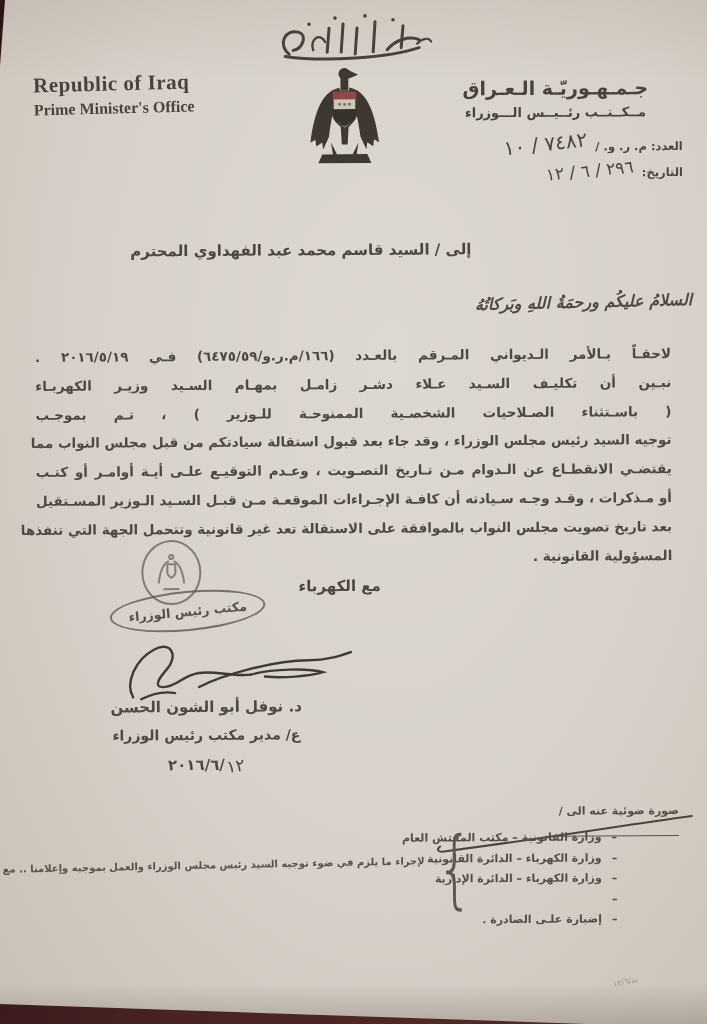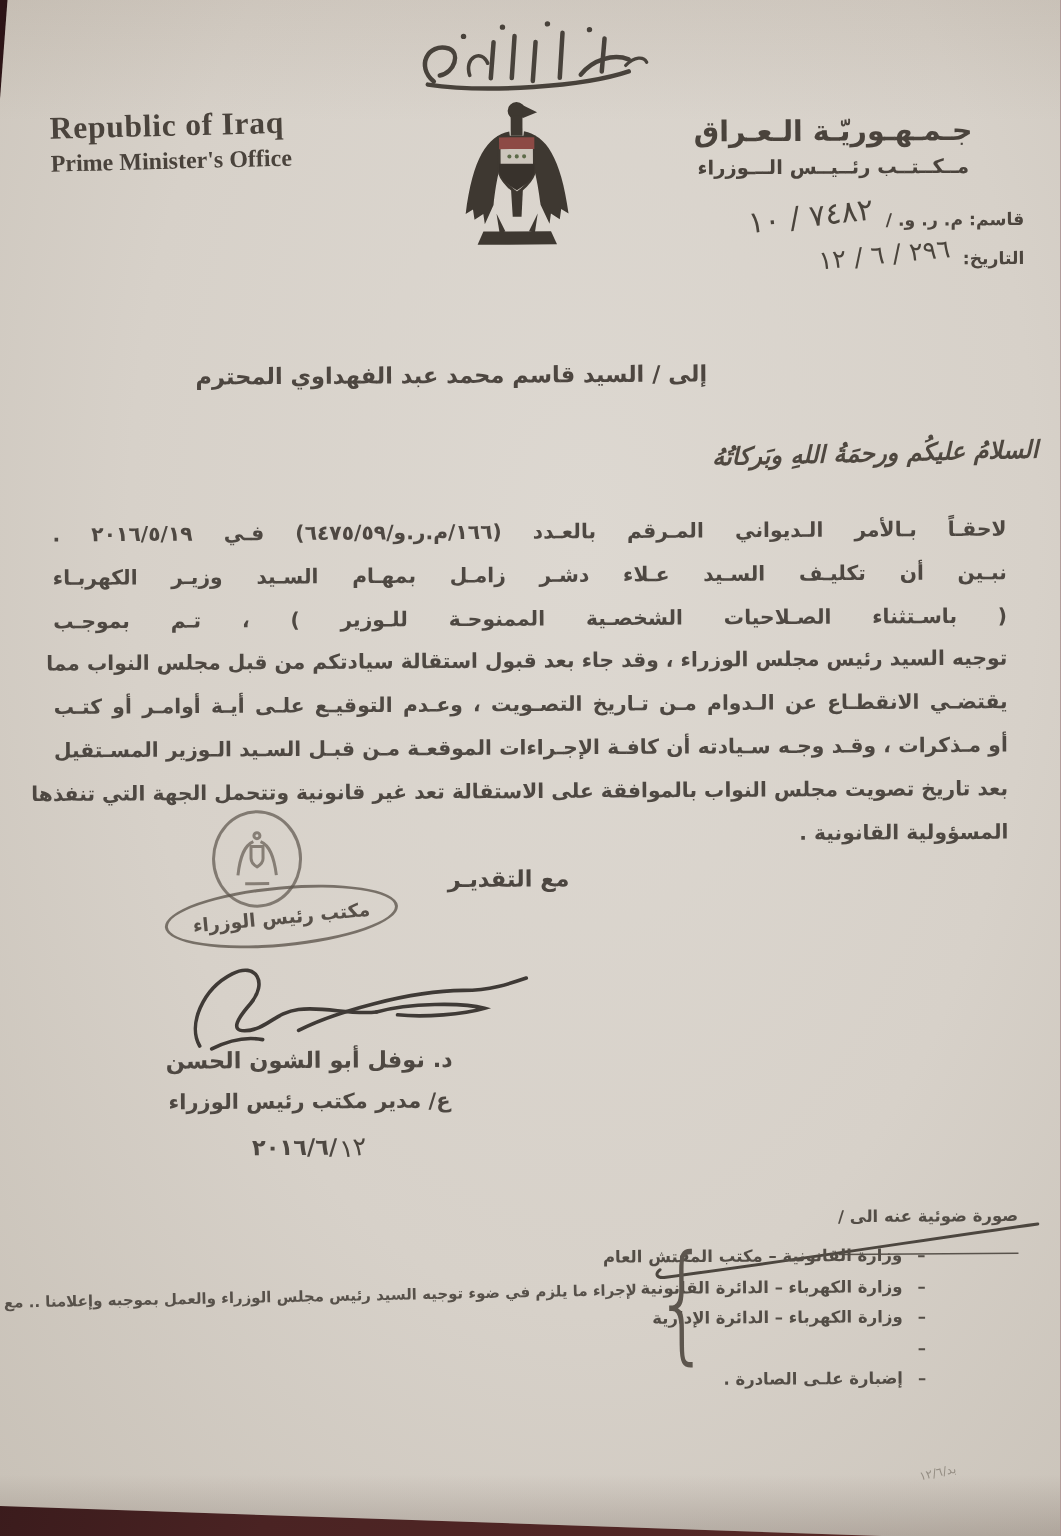--- a/index.html
+++ b/index.html
@@ -108,21 +108,21 @@
           <circle cx="55" cy="41" r="1.4" fill="#5d6b4a"></circle>
         </svg>
       </div>
 
       <div class="abs ar-header rtl">
         <div class="ar-country">جـمـهـوريّـة الـعـراق</div>
         <div class="ar-office">مــكــتــب رئــيــس الـــوزراء</div>
       </div>
 
       <div class="abs ref-row rtl" style="right:22px;top:136px;">
-        <span class="ref-label">قاسم: م. ر. و.  /</span>
+        <span class="ref-label">العدد: م. ر. و.  /</span>
         <span class="hand hand-number">٧٤٨٢ / ١٠</span>
       </div>
       <div class="abs ref-row rtl" style="right:22px;top:164px;">
         <span class="ref-label">التاريخ:</span>
         <span class="hand hand-date">٢٩٦ / ٦ / ١٢</span>
       </div>
 
       <div class="abs addressee rtl">إلى / السيد قاسم محمد عبد الفهداوي المحترم</div>
 
       <div class="abs greeting rtl">السلامُ عليكُم ورحمَةُ اللهِ وبَركاتُهُ</div>
@@ -131,21 +131,21 @@
         <div class="body-line">لاحقـاً بـالأمر الـديواني المـرقم بالعـدد (١٦٦/م.ر.و/٦٤٧٥/٥٩) فـي ٢٠١٦/٥/١٩ .</div>
         <div class="body-line">نبـين أن تكليـف السـيد عـلاء دشـر زامـل بمهـام السـيد وزيـر الكهربـاء</div>
         <div class="body-line">( باسـتثناء الصـلاحيات الشخصـية الممنوحـة للـوزير ) ، تـم بموجـب</div>
         <div class="body-line">توجيه السيد رئيس مجلس الوزراء ، وقد جاء بعد قبول استقالة سيادتكم من قبل مجلس النواب مما</div>
         <div class="body-line">يقتضـي الانقطـاع عن الـدوام مـن تـاريخ التصـويت ، وعـدم التوقيـع علـى أيـة أوامـر أو كتـب</div>
         <div class="body-line">أو مـذكرات ، وقـد وجـه سـيادته أن كافـة الإجـراءات الموقعـة مـن قبـل السـيد الـوزير المسـتقيل</div>
         <div class="body-line">بعد تاريخ تصويت مجلس النواب بالموافقة على الاستقالة تعد غير قانونية وتتحمل الجهة التي تنفذها</div>
         <div class="body-line short">المسؤولية القانونية .</div>
       </div>
 
-      <div class="abs closing rtl">مع التقديـر</div>
+      <div class="abs closing rtl">مع الكهرباء</div>
 
       <div class="abs stamp-circle">
         <svg width="40" height="44" viewBox="0 0 100 104" opacity="0.75">
           <g fill="none" stroke="#6b6259" stroke-width="5">
             <circle cx="50" cy="12" r="5"></circle>
             <path d="M44 22 C 30 28, 22 44, 18 78"></path>
             <path d="M56 22 C 70 28, 78 44, 82 78"></path>
             <path d="M40 30 L 60 30 L 60 50 C 60 58 50 64 50 64 C 50 64 40 58 40 50 Z"></path>
             <path d="M30 92 L 70 92"></path>
           </g>

